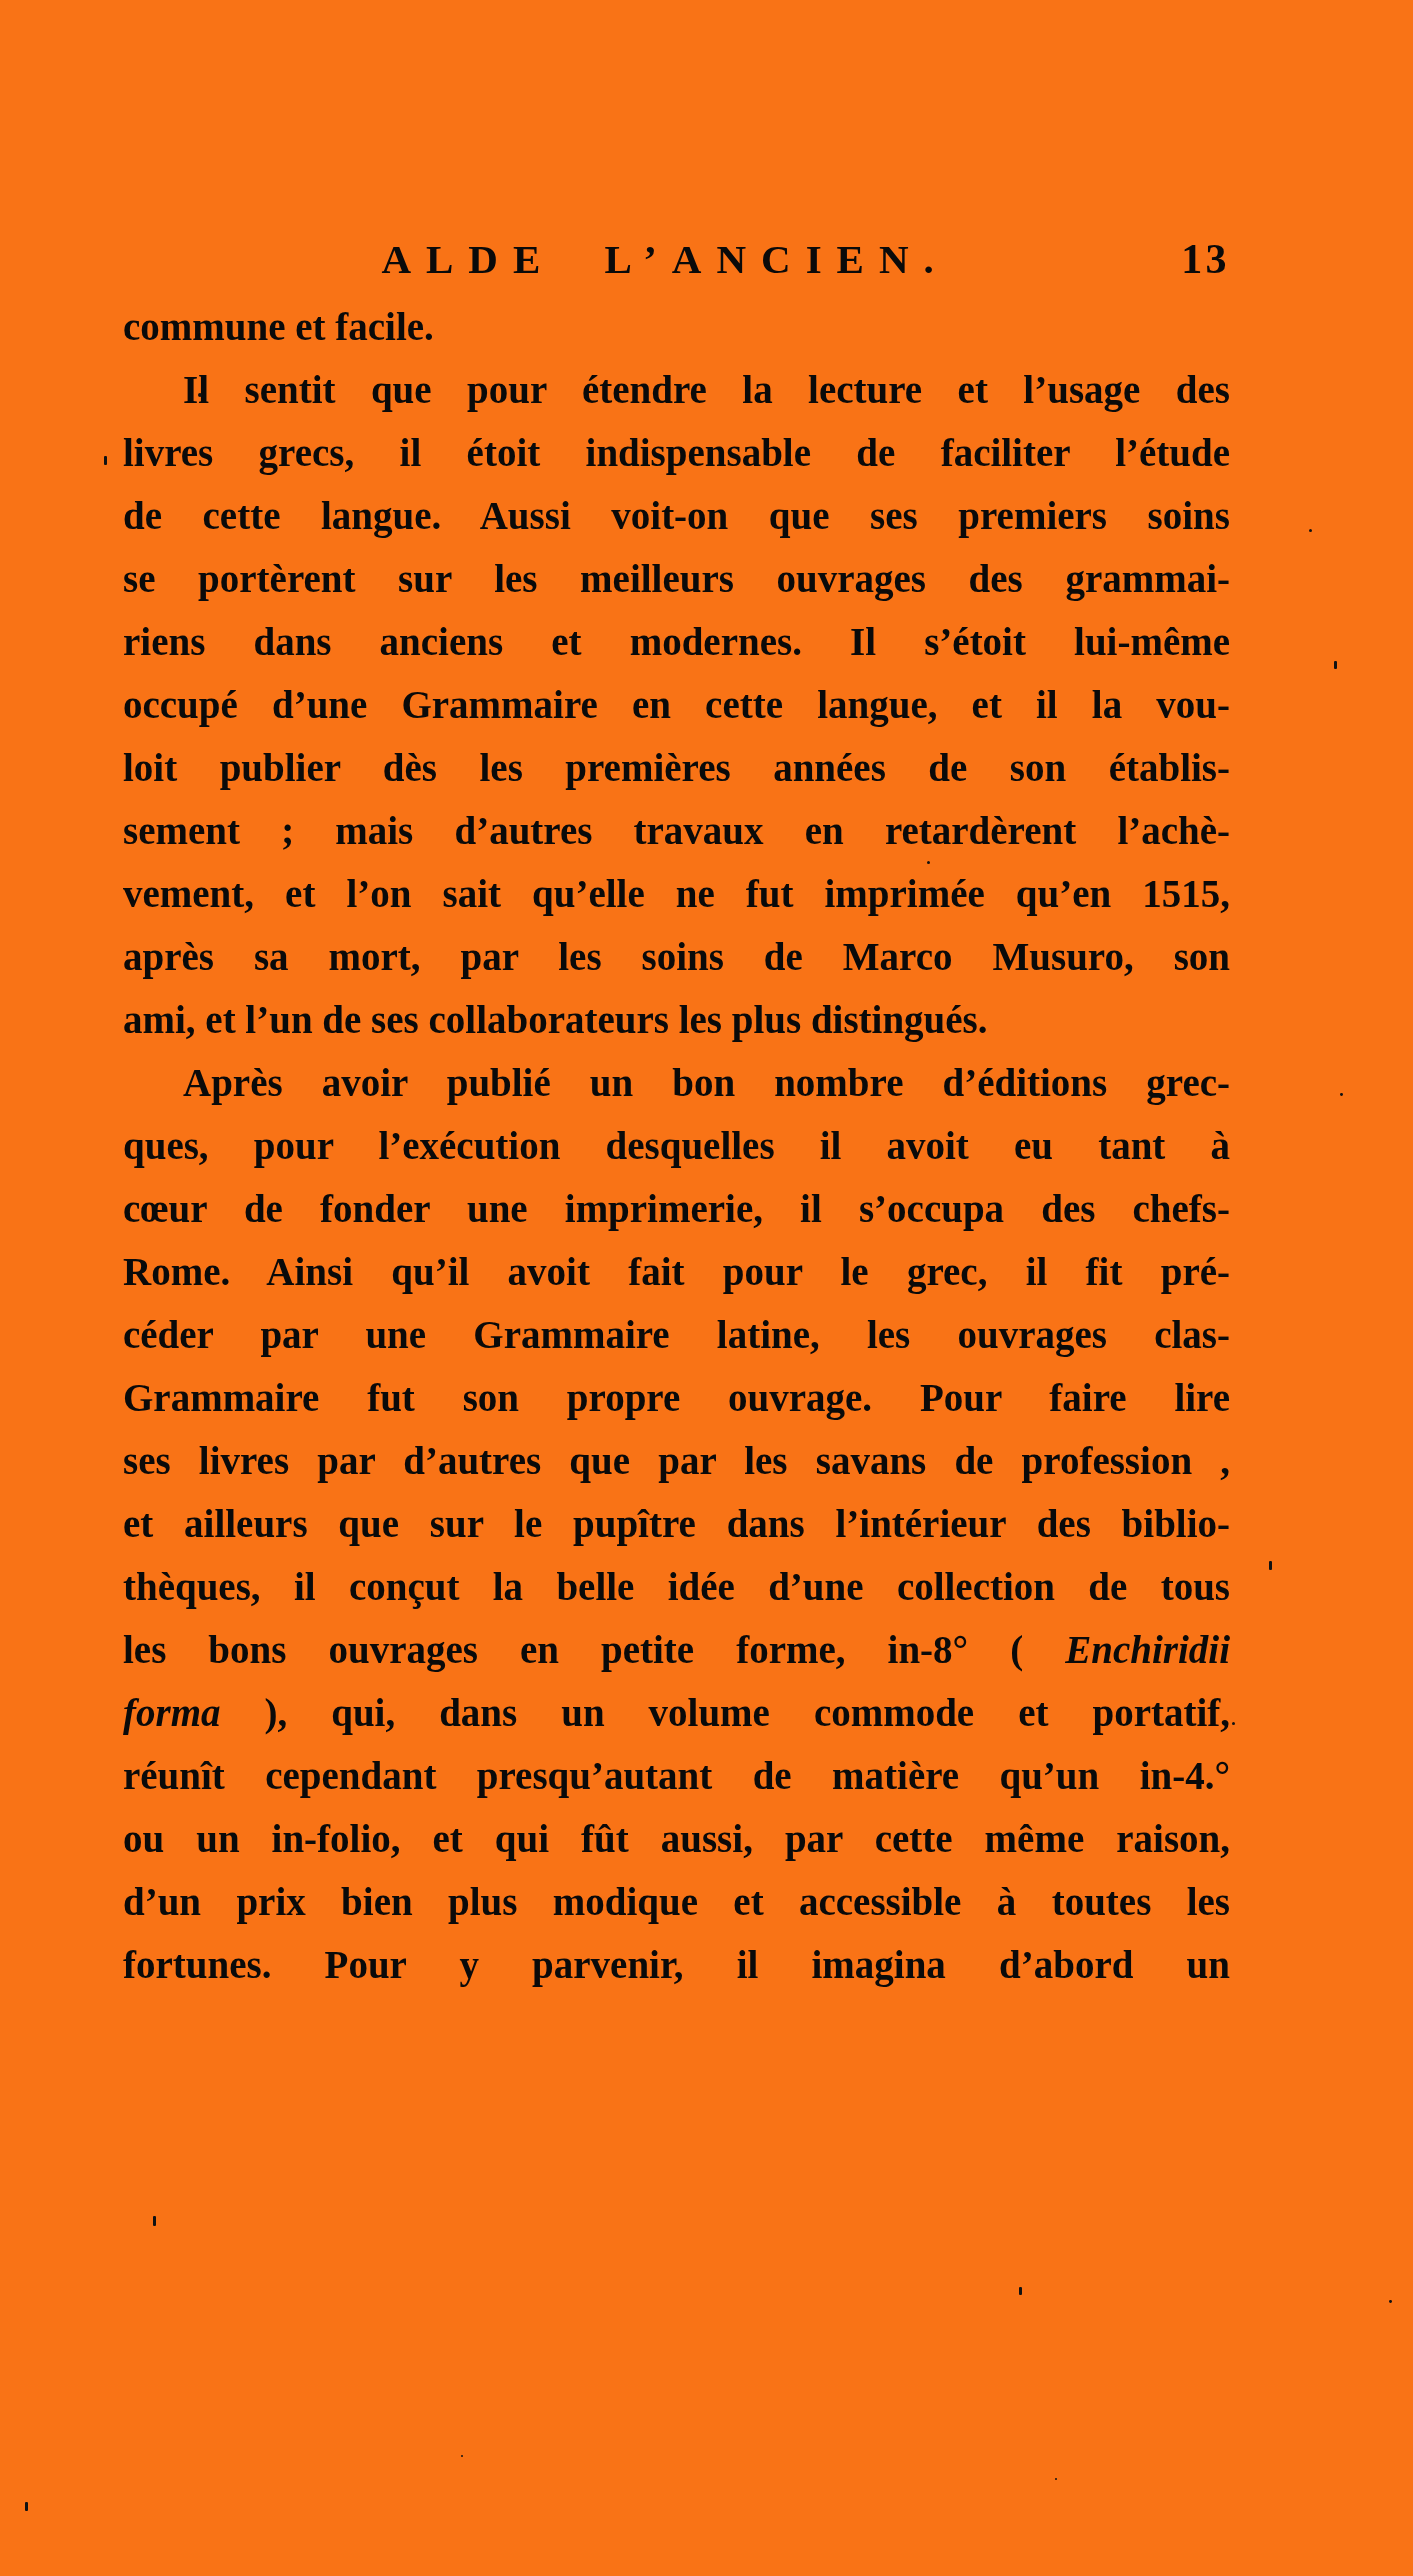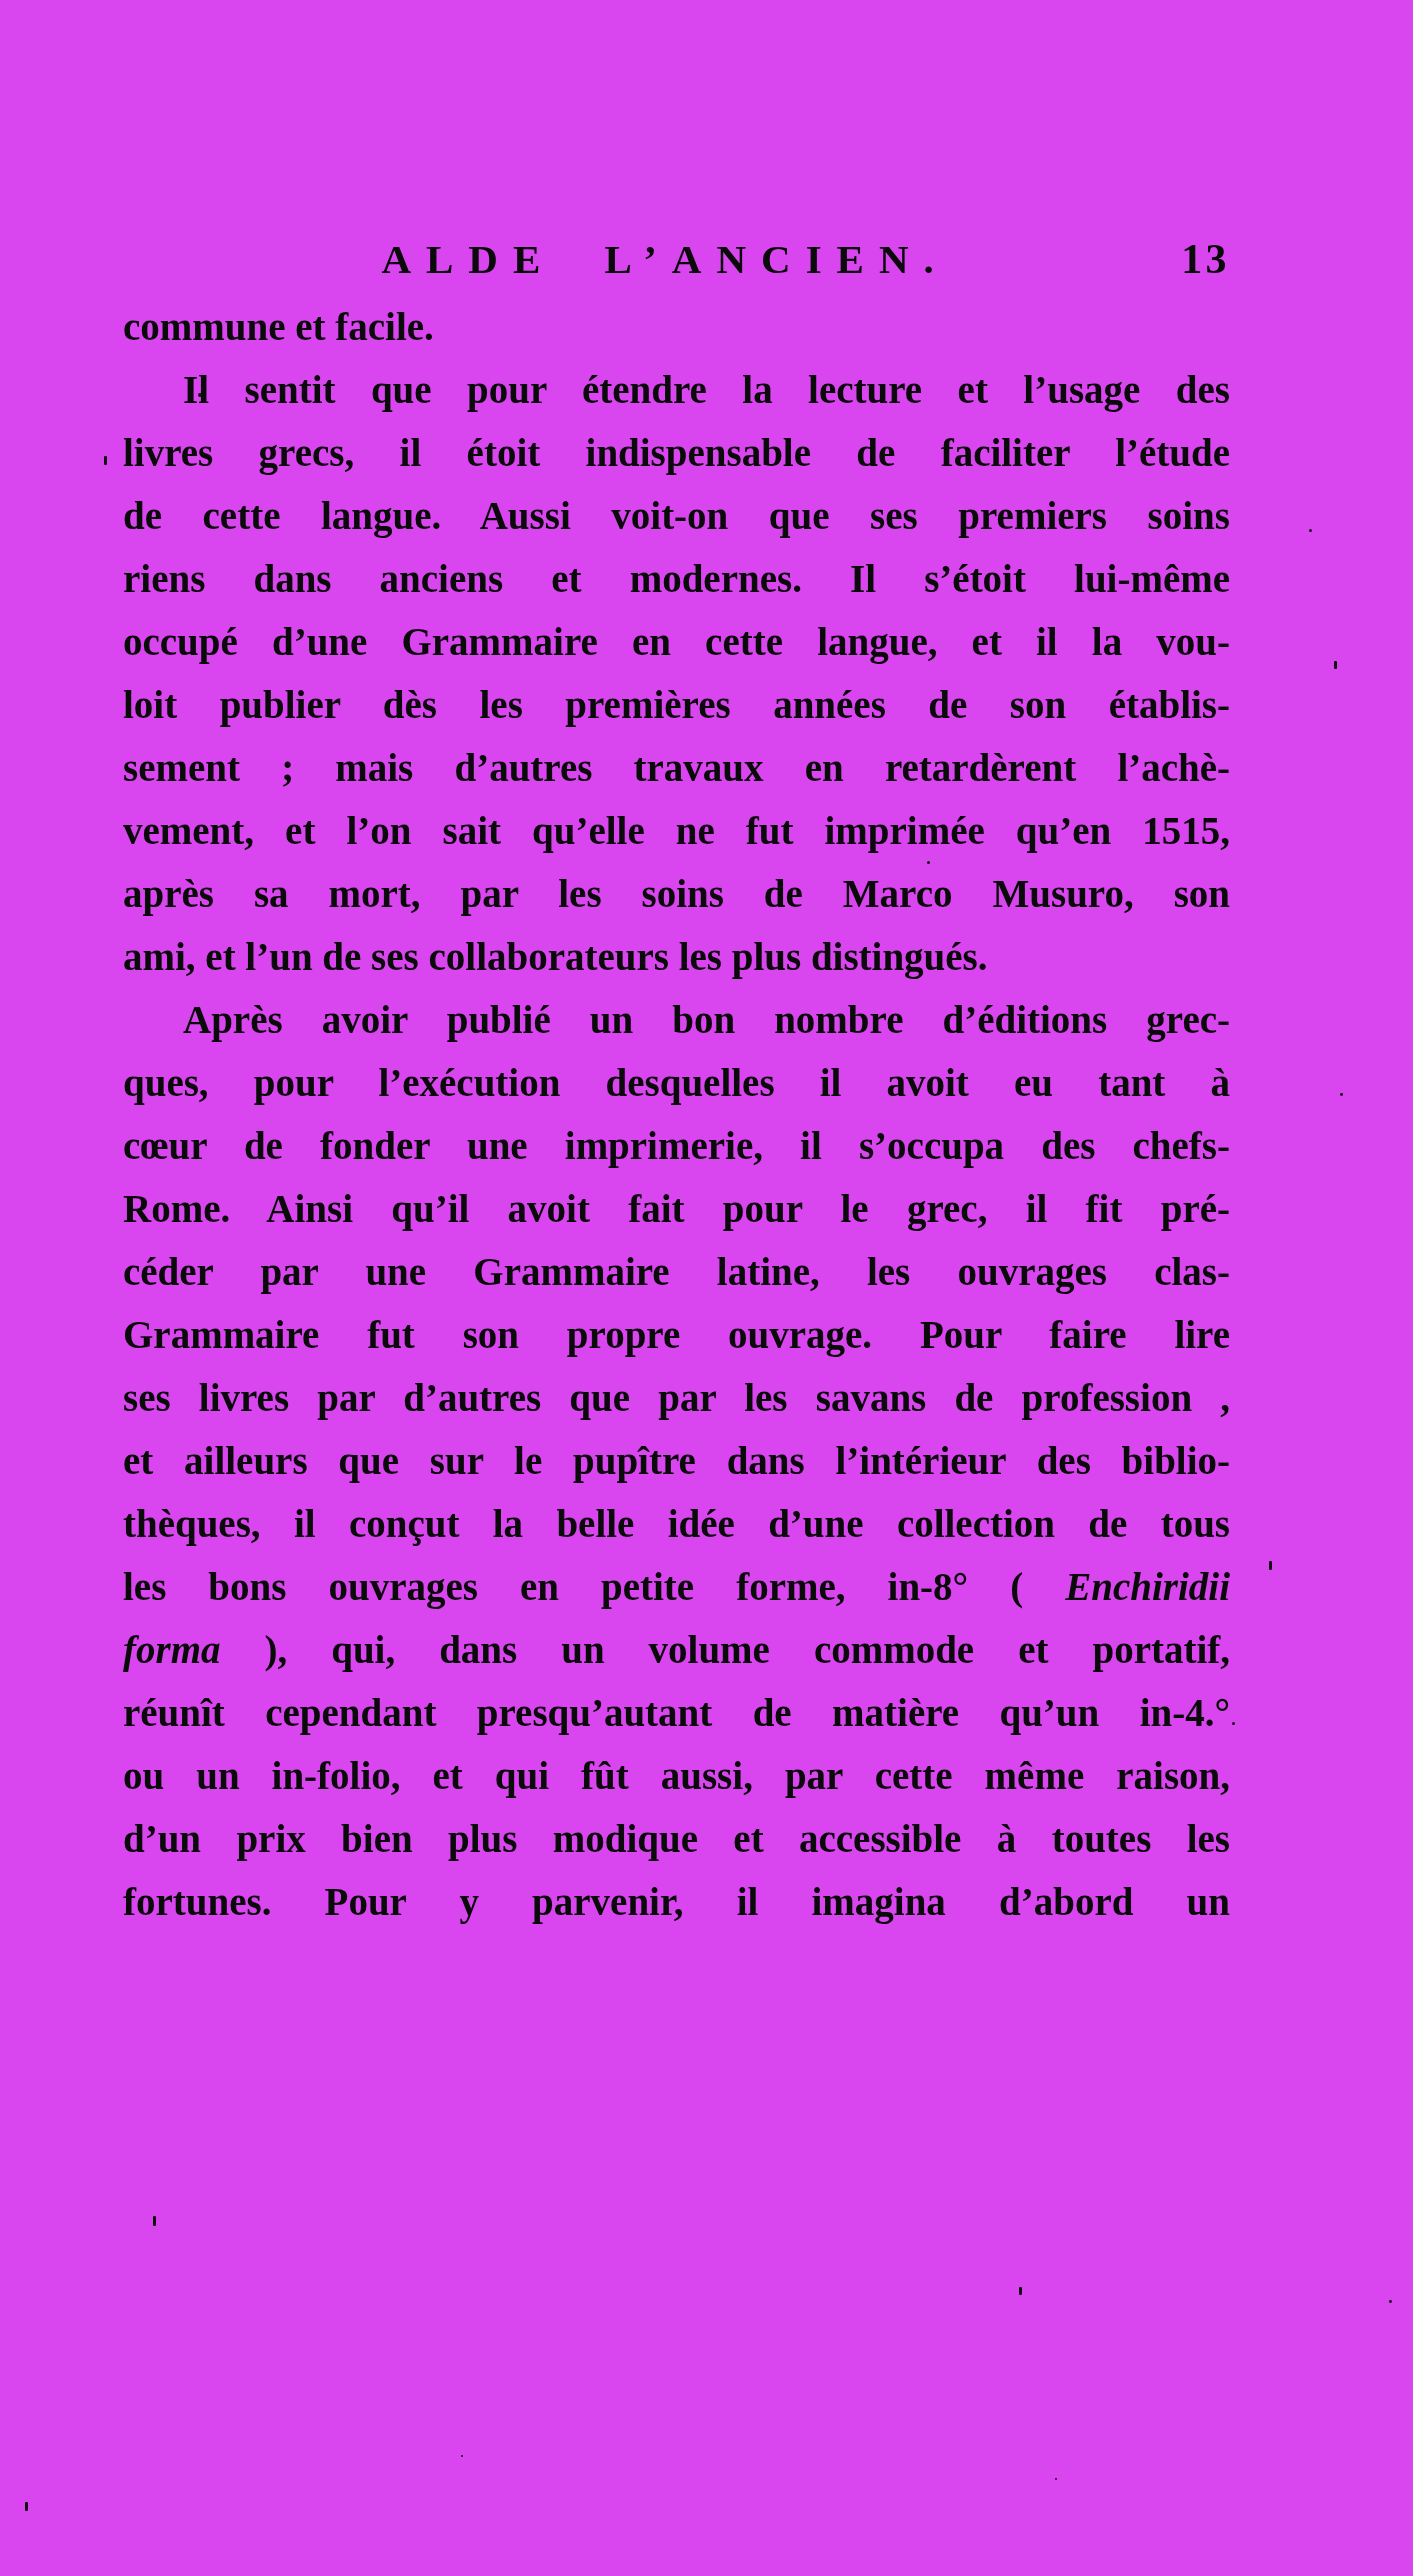--- a/index.html
+++ b/index.html
@@ -4,21 +4,21 @@
 <style>
   html, body {
     margin: 0;
     padding: 0;
     background: #ffffff;
   }
   .page {
     position: relative;
     width: 1414px;
     height: 2576px;
-    background: #d946ef;
+    background: #f97316;
     color: #0a0a0a;
     font-family: "Liberation Serif", serif;
     overflow: hidden;
   }
   .header-row {
     position: absolute;
     left: 123px;
     top: 227px;
     width: 1107px;
     height: 64px;
@@ -80,20 +80,21 @@
   <div class="header-row">
     <div class="title">ALDE L’ANCIEN.</div>
     <div class="pagenum">13</div>
   </div>
 
   <div class="text-block">
       <div class="line para-end"><span>commune et facile.</span></div>
       <div class="line indent"><span>Il sentit que pour étendre la lecture et l’usage des</span></div>
       <div class="line"><span>livres grecs, il étoit indispensable de faciliter l’étude</span></div>
       <div class="line"><span>de cette langue. Aussi voit-on que ses premiers soins</span></div>
+      <div class="line"><span>se portèrent sur les meilleurs ouvrages des grammai-</span></div>
       <div class="line"><span>riens dans anciens et modernes. Il s’étoit lui-même</span></div>
       <div class="line"><span>occupé d’une Grammaire en cette langue, et il la vou-</span></div>
       <div class="line"><span>loit publier dès les premières années de son établis-</span></div>
       <div class="line"><span>sement ; mais d’autres travaux en retardèrent l’achè-</span></div>
       <div class="line"><span>vement, et l’on sait qu’elle ne fut imprimée qu’en 1515,</span></div>
       <div class="line"><span>après sa mort, par les soins de Marco Musuro, son</span></div>
       <div class="line para-end"><span>ami, et l’un de ses collaborateurs les plus distingués.</span></div>
       <div class="line indent"><span>Après avoir publié un bon nombre d’éditions grec-</span></div>
       <div class="line"><span>ques, pour l’exécution desquelles il avoit eu tant à</span></div>
       <div class="line"><span>cœur de fonder une imprimerie, il s’occupa des chefs-</span></div>

